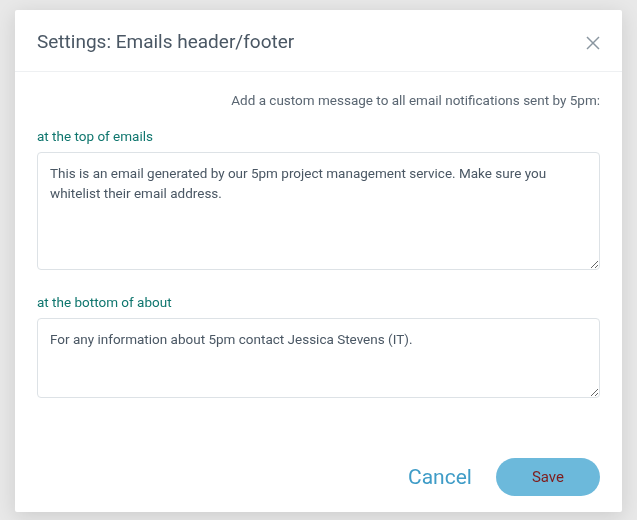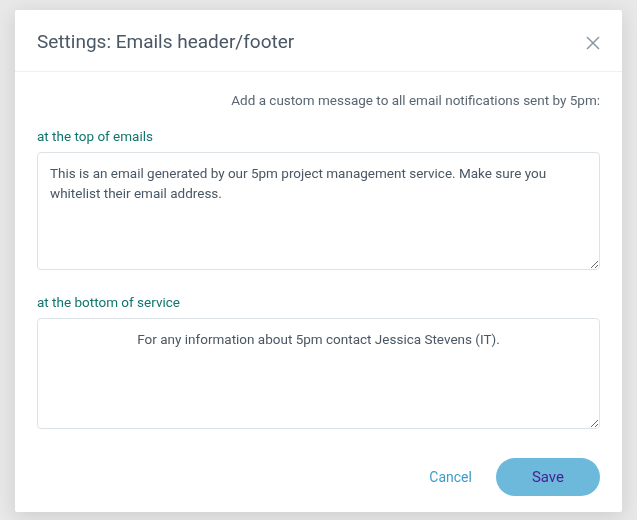--- a/index.html
+++ b/index.html
@@ -80,41 +80,40 @@
       font-size: 13.5px;
       color: #4a5764;
       line-height: 1.5;
       resize: both;
       outline: none;
     }
     textarea.top {
       height: 118px;
     }
     textarea.bottom {
-      height: 111px;
-      text-align: center;
+      height: 80px;
     }
     .modal-footer {
       padding: 12px 22px 16px 22px;
       display: flex;
       justify-content: flex-end;
       align-items: center;
       gap: 24px;
     }
     .cancel-link {
       color: #3f9cc7;
-      font-size: 14px;
+      font-size: 21px;
       cursor: pointer;
       background: none;
       border: none;
       font-family: inherit;
     }
     .save-button {
       background: #6cb9db;
-      color: #4c1d95;
+      color: #7f1d1d;
       border: none;
       border-radius: 20px;
       padding: 10px 36px;
       font-size: 15px;
       cursor: pointer;
       font-family: inherit;
     }
   </style>
 </head>
 <body>
@@ -132,21 +131,21 @@
 
   <div class="modal-body">
     <p class="intro-text">Add a custom message to all email notifications sent by 5pm:</p>
 
     <div class="textarea-wrap">
       <label class="field-label">at the top of emails</label>
       <textarea class="top" style="">This is an email generated by our 5pm project management service. Make sure you whitelist their email address.</textarea>
     </div>
 
     <div class="textarea-wrap">
-      <label class="field-label">at the bottom of service</label>
+      <label class="field-label">at the bottom of about</label>
       <textarea class="bottom" style="">For any information about 5pm contact Jessica Stevens (IT).</textarea>
     </div>
   </div>
 
   <div class="modal-footer">
     <button class="cancel-link">Cancel</button>
     <button class="save-button">Save</button>
   </div>
 </div>
 

